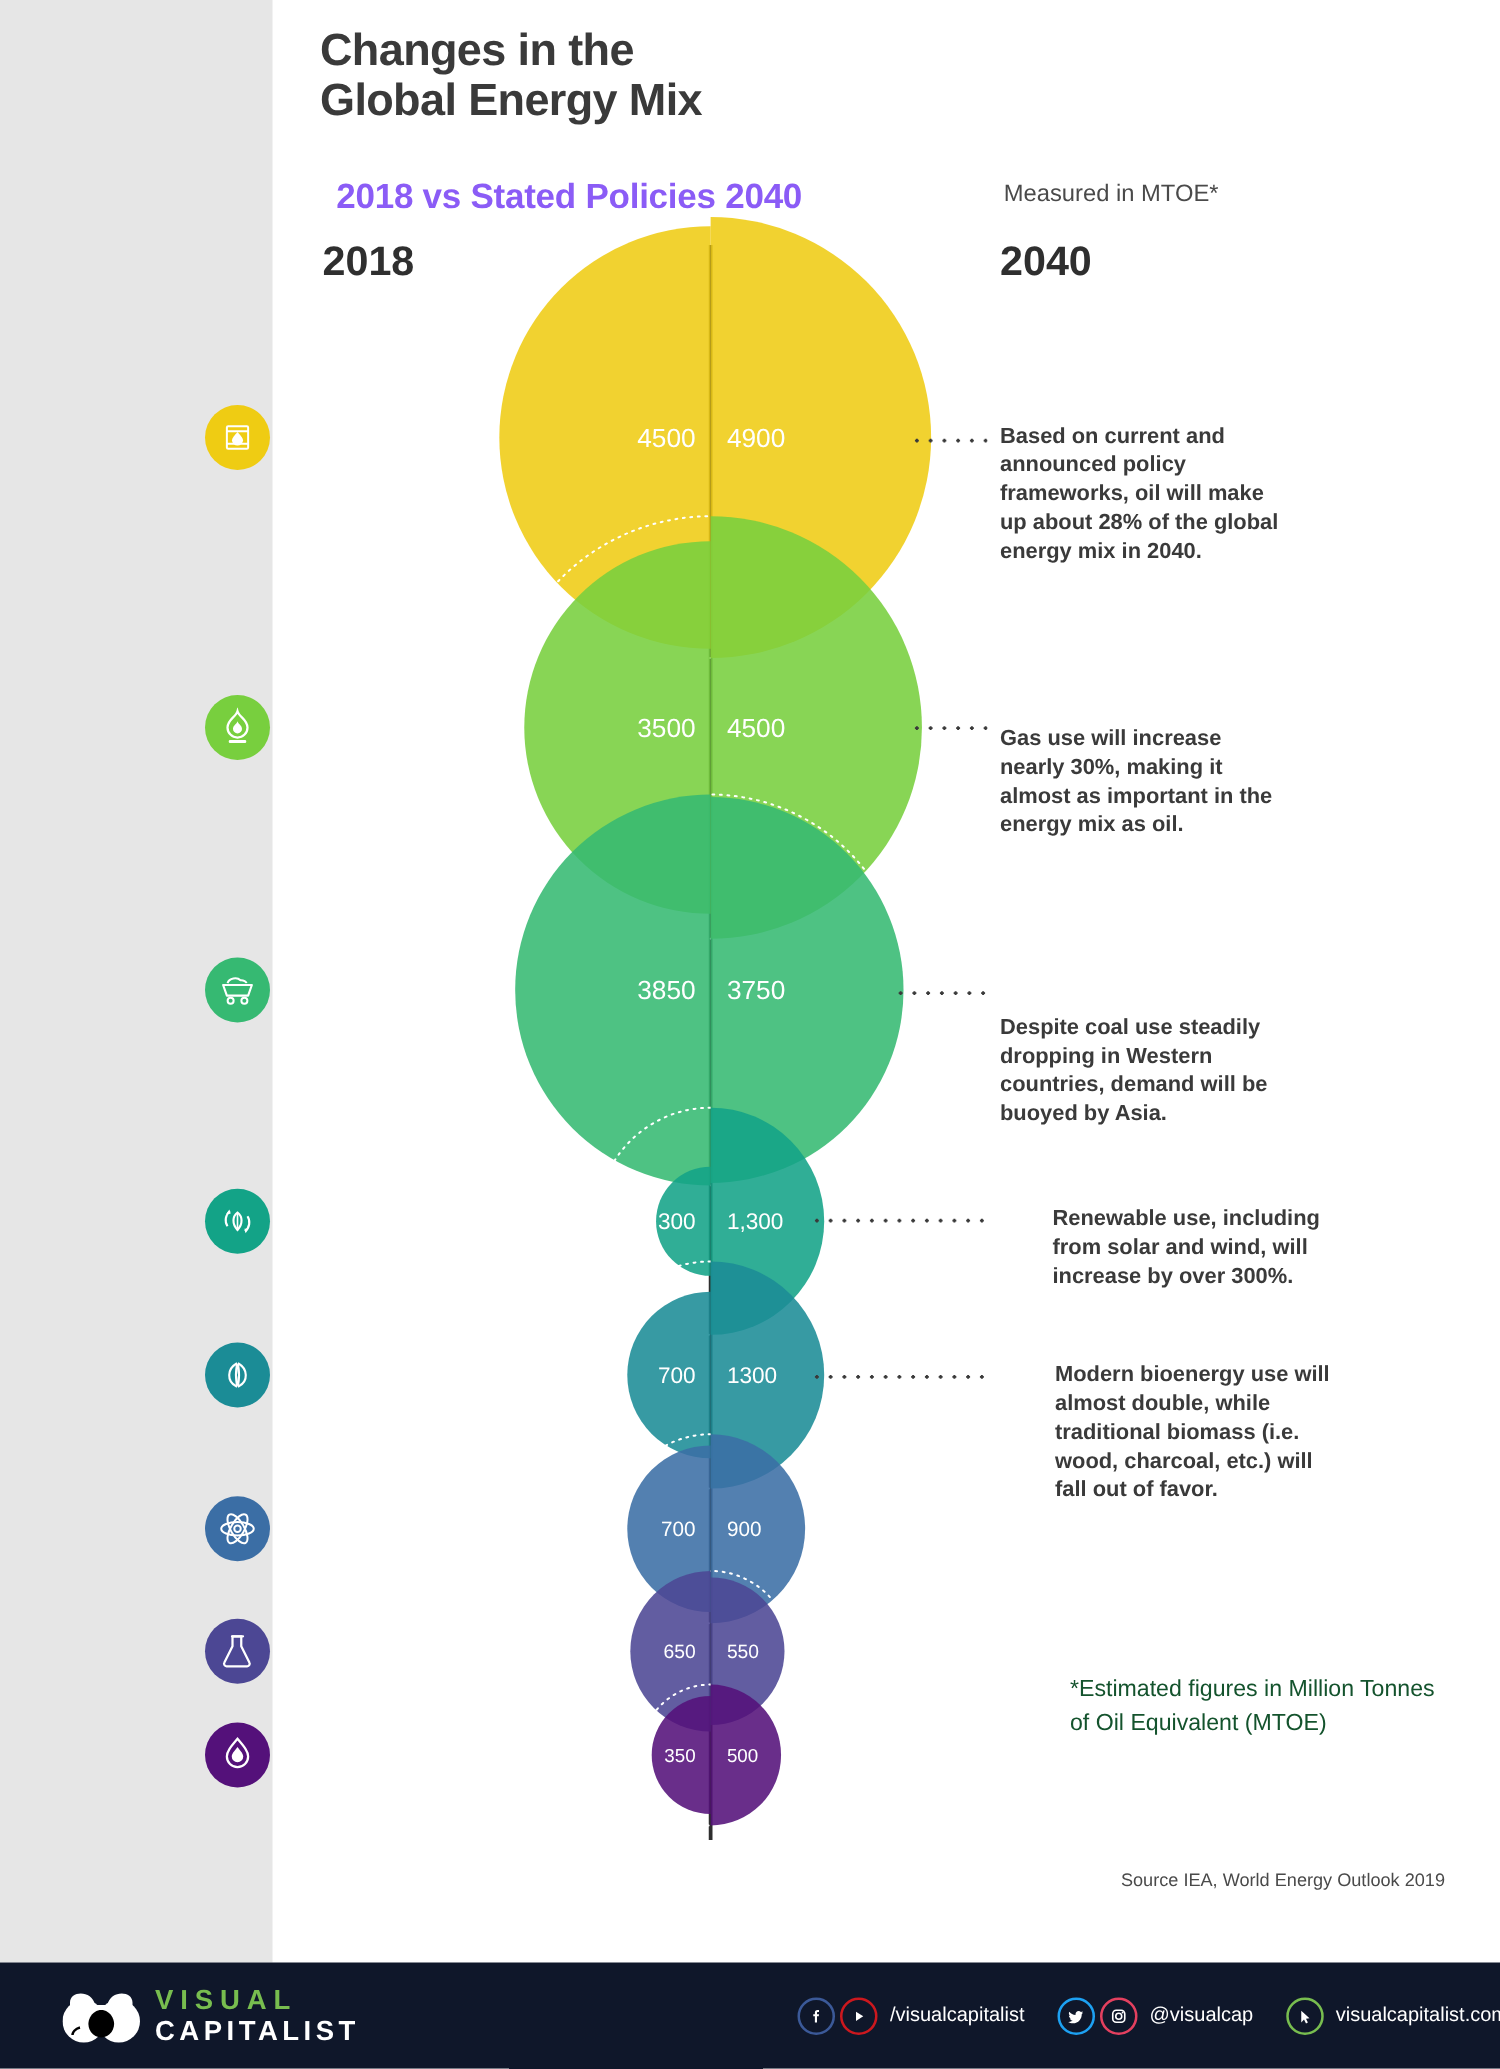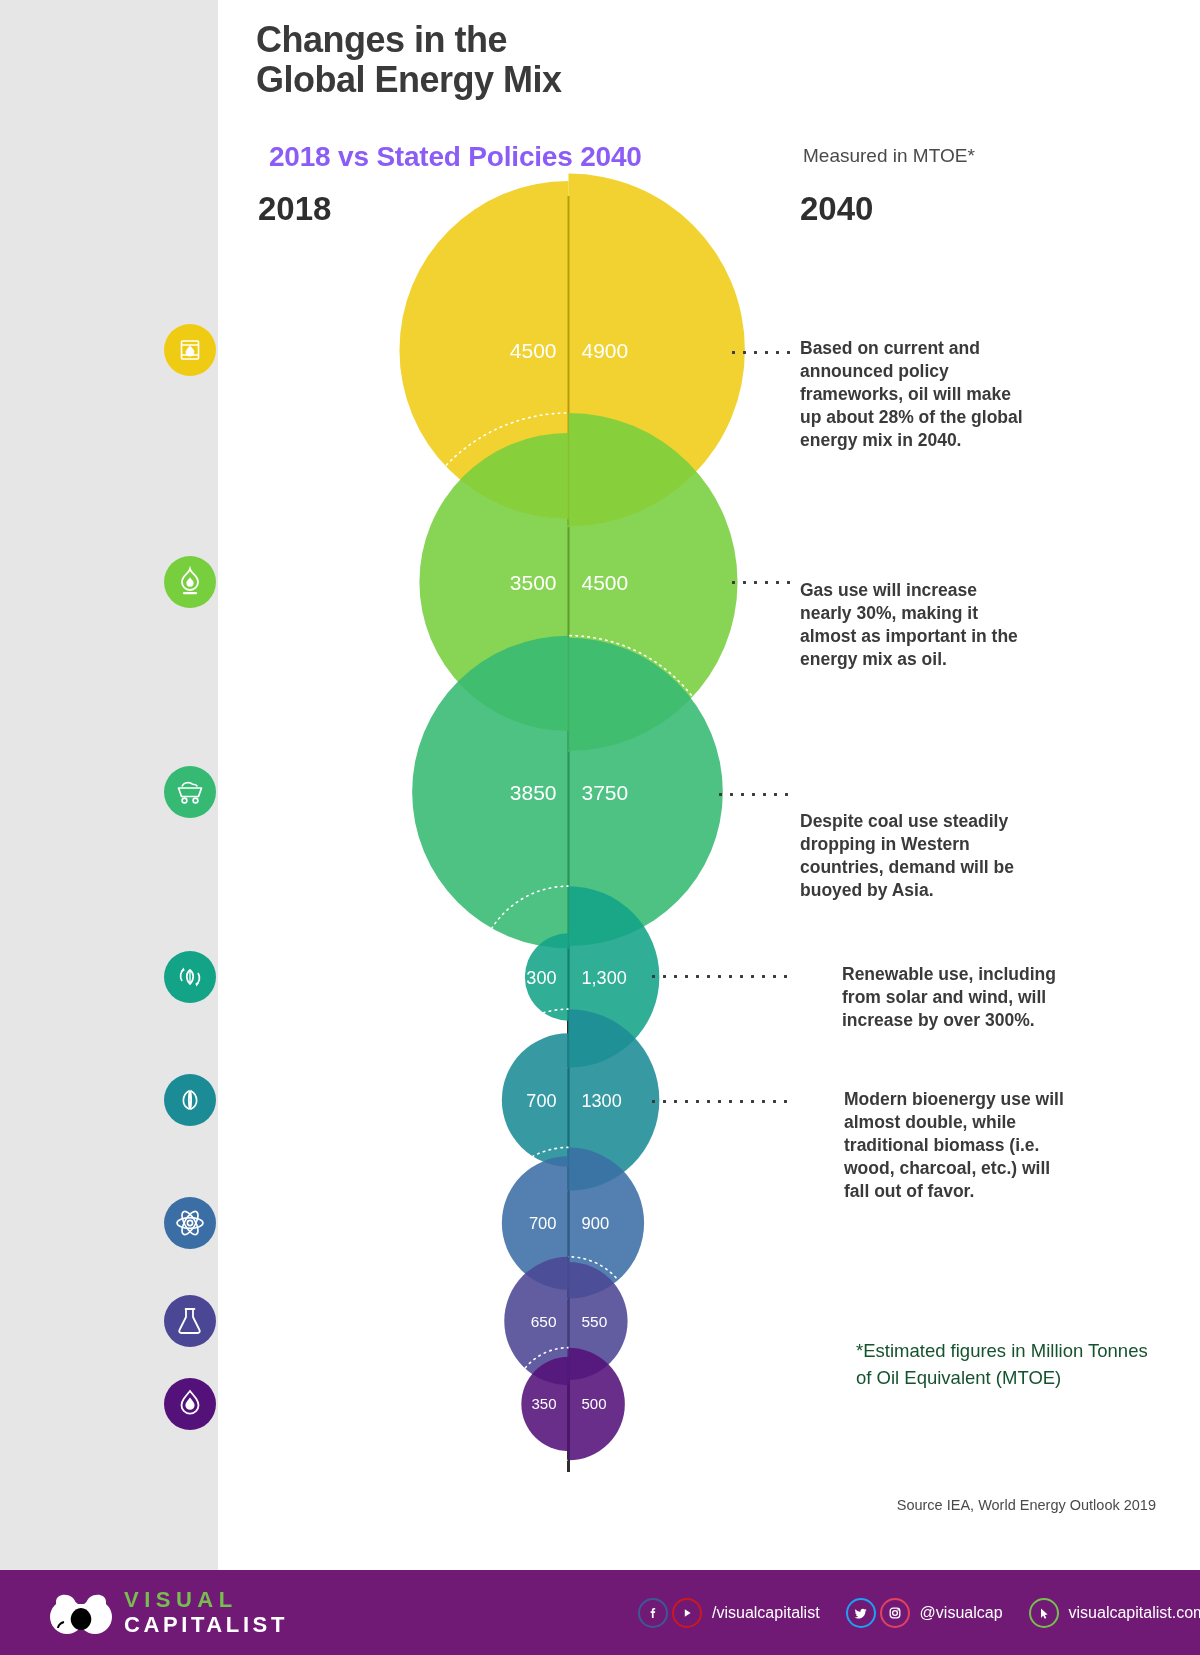--- a/index.html
+++ b/index.html
@@ -75,21 +75,21 @@
     position:absolute;right:44px;top:1338px;width:300px;
     font-size:18.5px;line-height:1.45;color:#14532d;
   }
   .source{
     position:absolute;right:44px;top:1497px;width:420px;
     text-align:right;font-size:14.5px;color:#4a4a4a;
   }
 
   
   .footer{
-    position:absolute;left:0;top:1570px;width:1200px;height:85px;background:#701a75;
+    position:absolute;left:0;top:1570px;width:1200px;height:85px;background:#0f172a;
   }
   .logo-wrap{
     position:absolute;left:50px;top:16px;display:flex;align-items:center;gap:12px;
   }
   .logo-mark{width:62px;height:52px;}
   .logo-text{line-height:1;}
   .logo-visual{
     color:#78bd4f;font-size:22px;font-weight:bold;letter-spacing:5.5px;
     display:block;
   }

